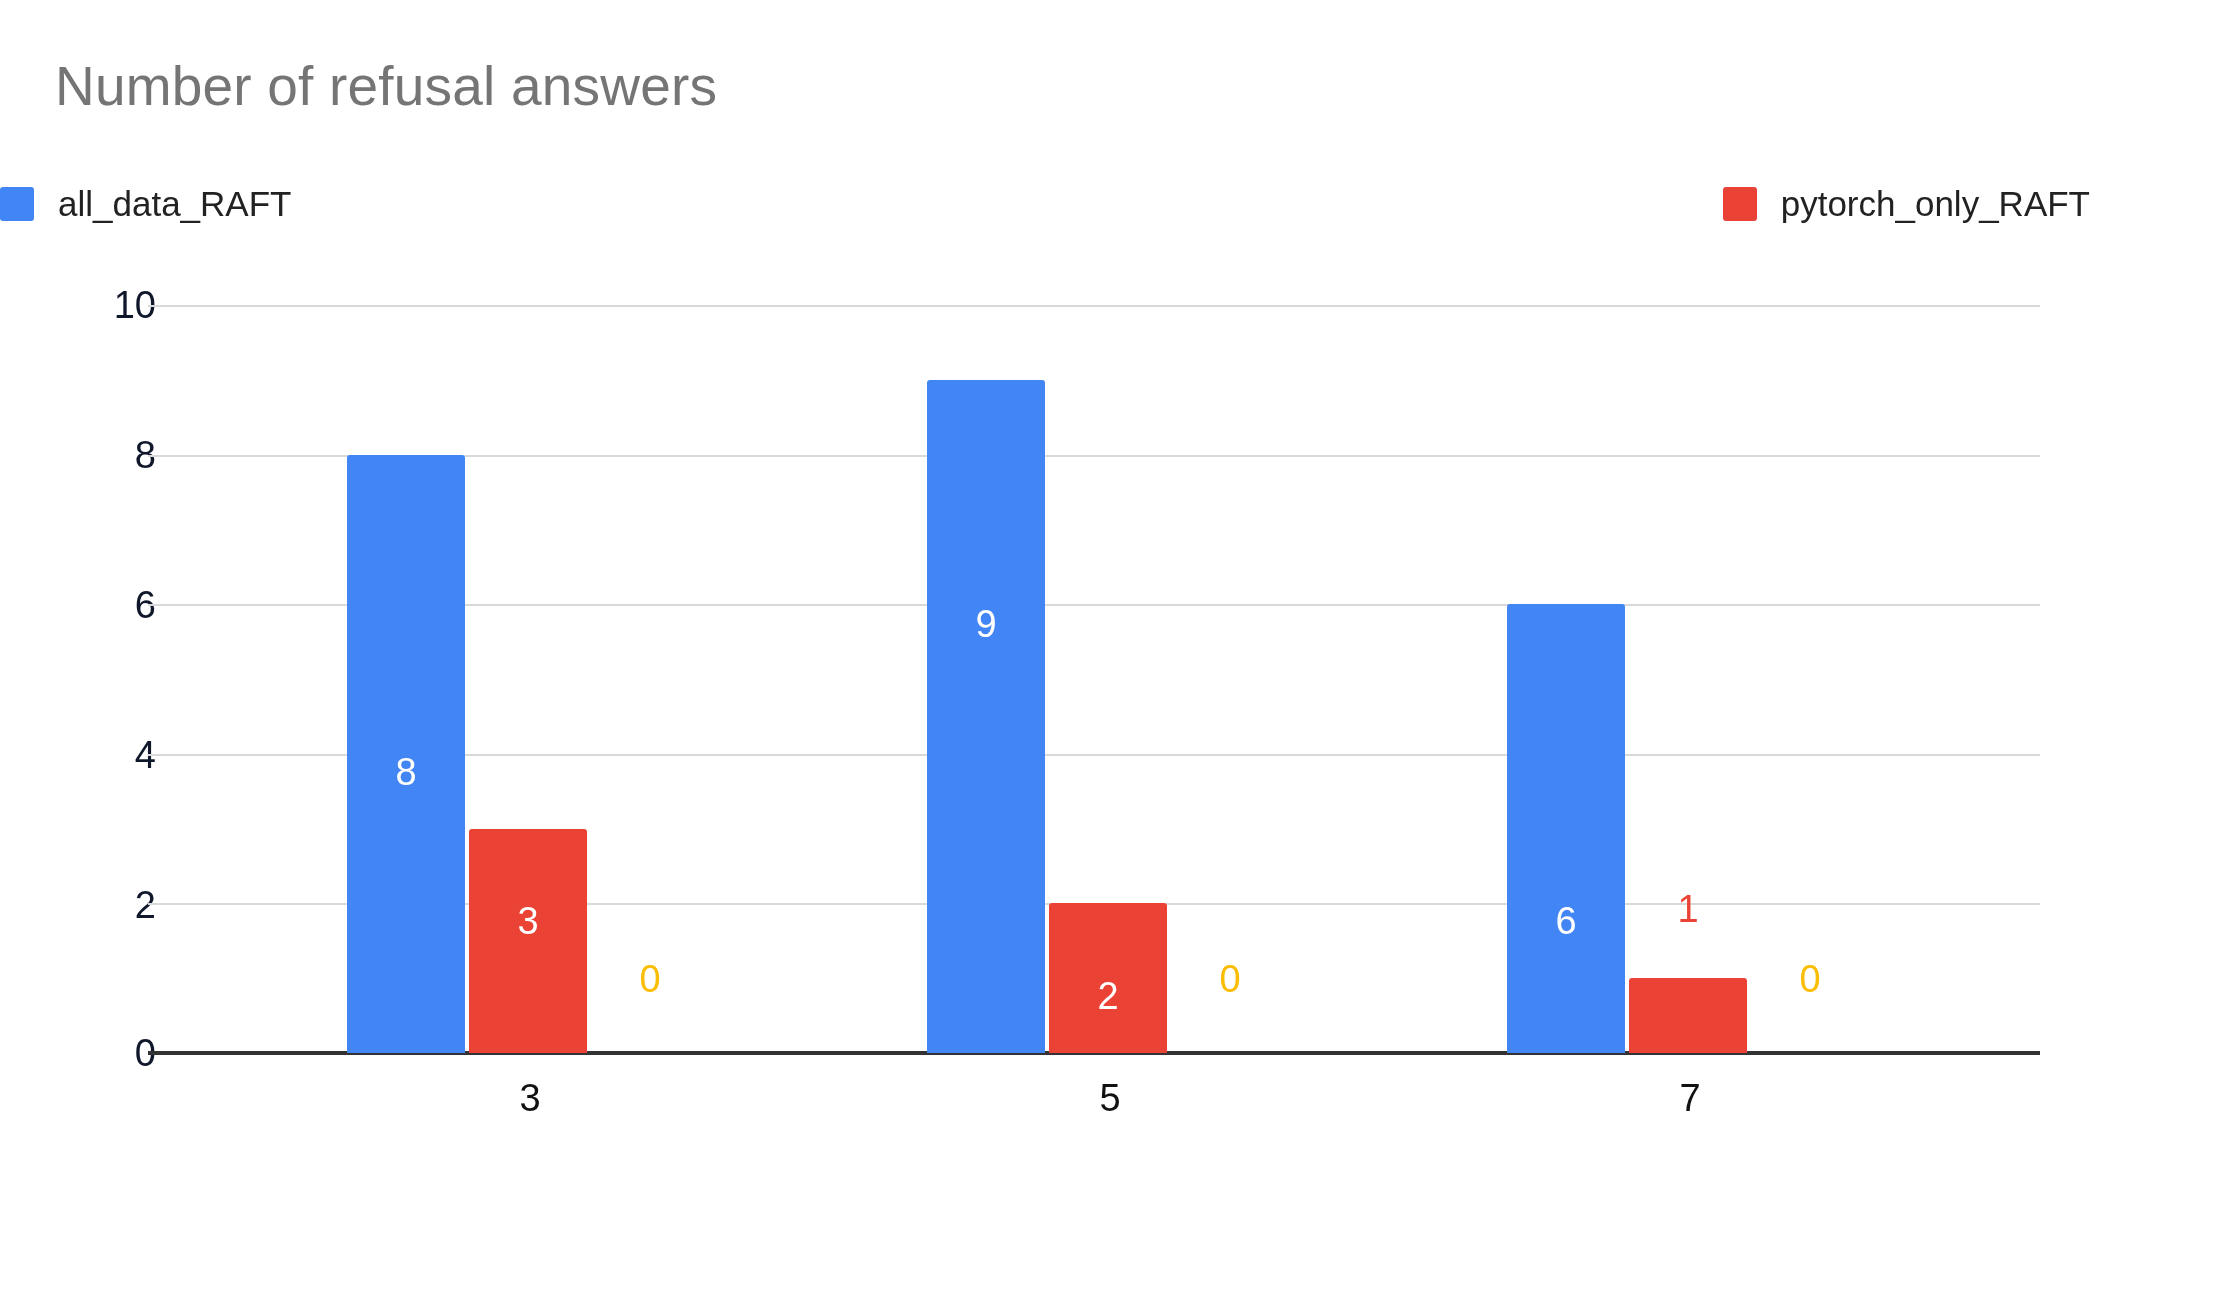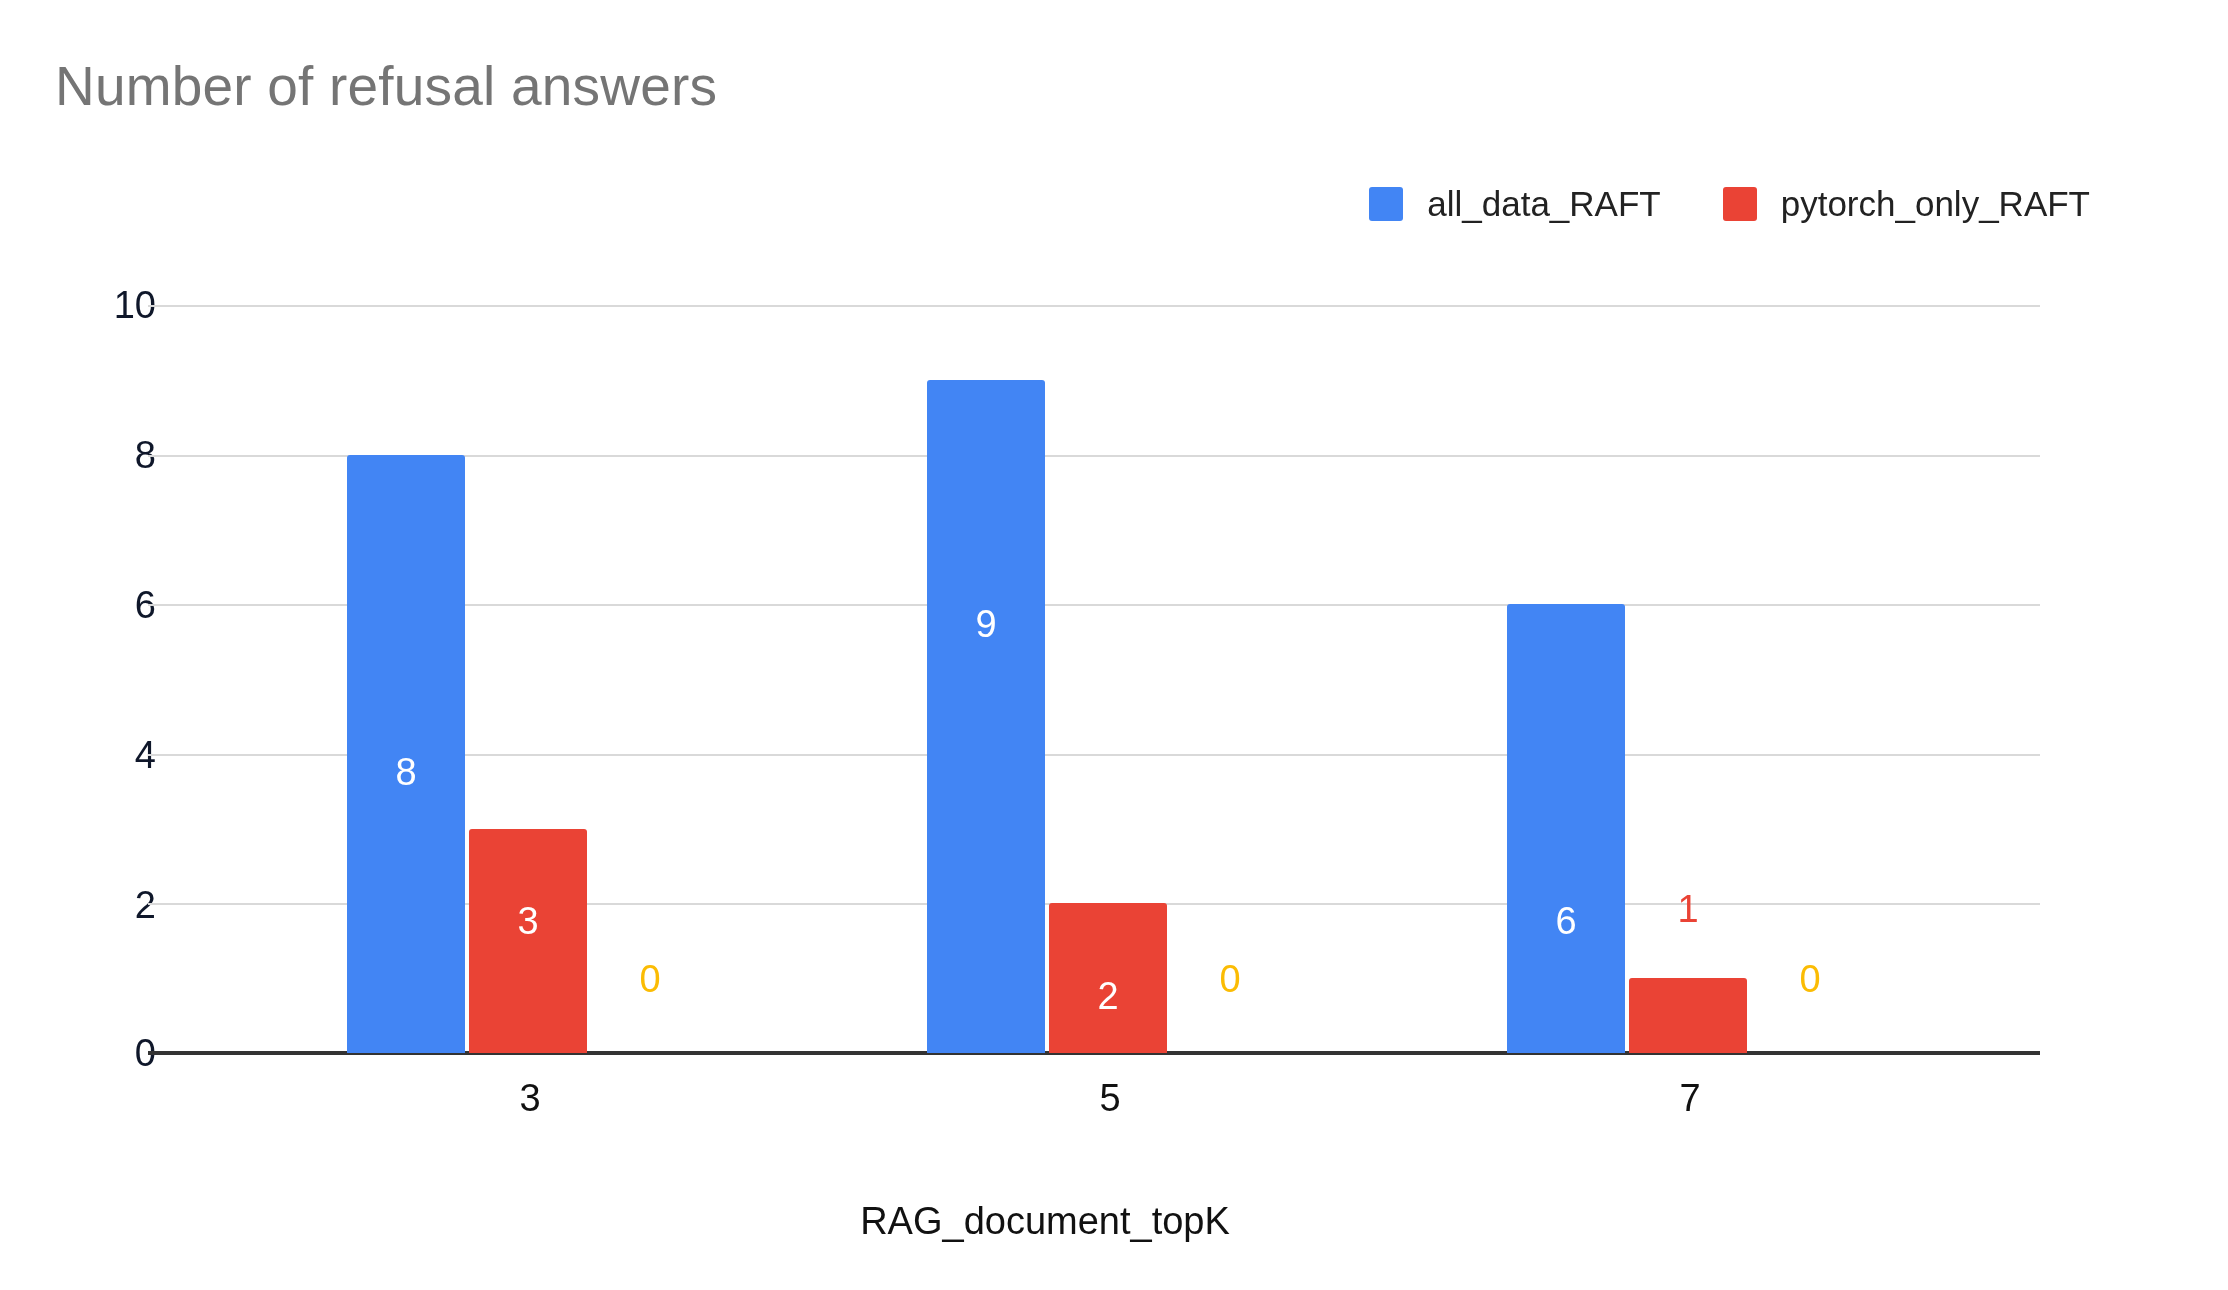--- a/index.html
+++ b/index.html
@@ -35,21 +35,21 @@
     white-space: nowrap;
   }
 
   
   .legend {
     position: absolute;
     left: 0;
     top: 185px;
     width: 2090px;
     display: flex;
-    justify-content: flex-end;
+    justify-content: space-between;
     align-items: center;
     gap: 0px;
   }
   .legend-item {
     display: flex;
     align-items: center;
     margin-right: 62px;
   }
   .legend-item:last-child { margin-right: 0; }
   .legend-swatch {
@@ -195,15 +195,14 @@
     <div class="bar-label" style="left:1540px; top:585px; color:#EA4335">1</div>
 
     <div class="bar-label" style="left:1662px; top:655px; color:#FBBC04">0</div>
 
   </div>
 
   <div class="xtick" style="left:530px">3</div>
   <div class="xtick" style="left:1110px">5</div>
   <div class="xtick" style="left:1690px">7</div>
 
-  <div class="xaxis-title">RAG_document_topK</div>
 
 </div>
 
 </body></html>

